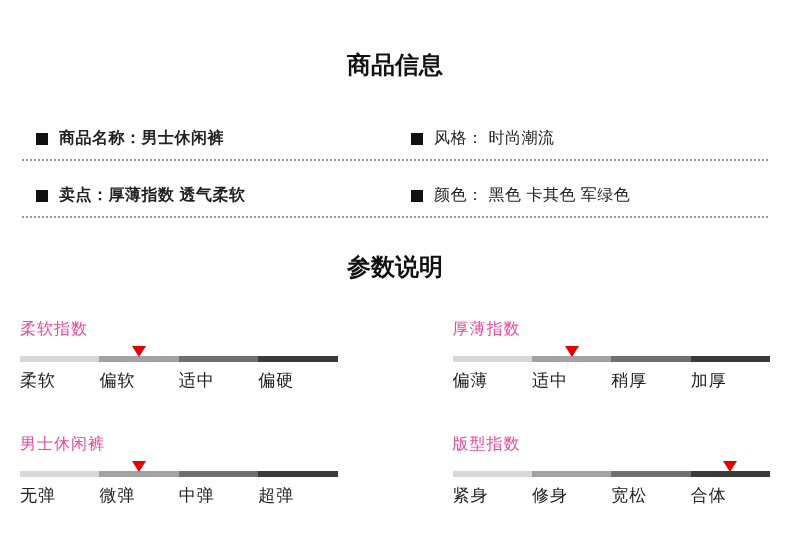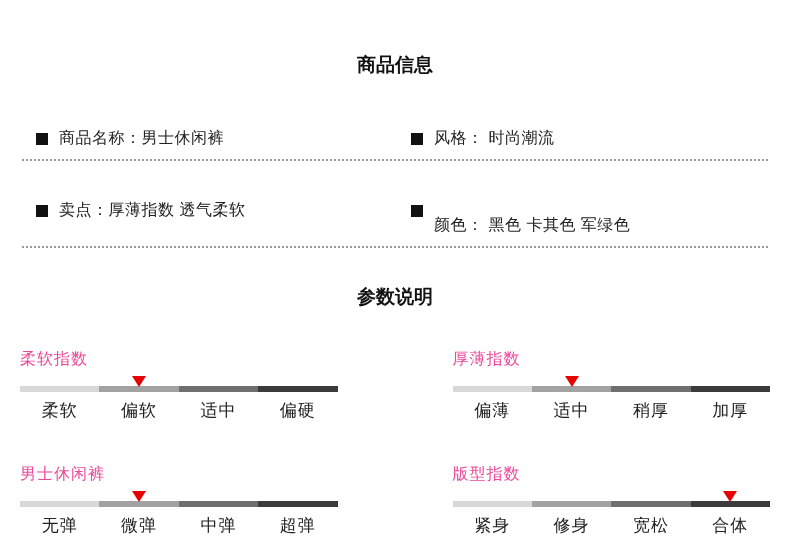--- a/index.html
+++ b/index.html
@@ -6,21 +6,21 @@
   html, body { background: #ffffff; }
   body {
     width: 790px;
     height: 537px;
     font-family: "Liberation Sans", "DejaVu Sans", sans-serif;
     color: #222;
     overflow: hidden;
   }
   .section-title {
     text-align: center;
-    font-size: 19px;
+    font-size: 24px;
     font-weight: bold;
     color: #111;
     line-height: 26px;
   }
   .title-product { margin-top: 52px; }
   .title-params  { margin-top: 36px; }
 
   .info-table { margin: 26px 22px 0; }
   .info-row {
     display: flex;
@@ -28,21 +28,21 @@
     border-bottom: 2px dotted #999;
   }
   .info-cell {
     flex: 1;
     display: flex;
     align-items: center;
     font-size: 16px;
     color: #222;
     letter-spacing: 0.5px;
   }
-  .info-cell.left  { padding-left: 14px; }
+  .info-cell.left  { padding-left: 14px; font-weight: bold; }
   .info-cell.right { padding-left: 18px; }
   .bullet {
     width: 12px;
     height: 12px;
     background: #111;
     margin-right: 11px;
     flex: none;
   }
 
   .sliders {
@@ -75,21 +75,21 @@
     border-top: 11px solid #e60000;
     transform: translateX(-50%);
   }
   .slider-levels {
     display: flex;
     margin-top: 8px;
     font-size: 17px;
     color: #222;
     line-height: 22px;
   }
-  .slider-level { flex: 1; text-align: center; letter-spacing: 1px; }
+  .slider-level { flex: 1; text-align: left; letter-spacing: 1px; }
 </style>
 </head>
 <body>
 
 <h1 class="section-title title-product">商品信息</h1>
 
 <div class="info-table">
     <div class="info-row">
       <div class="info-cell left">
         <div class="bullet"></div>
@@ -100,21 +100,21 @@
         <div style="display: inline;">风格： 时尚潮流</div>
       </div>
     </div>
     <div class="info-row">
       <div class="info-cell left">
         <div class="bullet"></div>
         <div style="display: inline;">卖点：厚薄指数 透气柔软</div>
       </div>
       <div class="info-cell right">
         <div class="bullet"></div>
-        <div style="display: inline; margin-top: 30px;">颜色： 黑色 卡其色 军绿色</div>
+        <div style="display: inline;">颜色： 黑色 卡其色 军绿色</div>
       </div>
     </div>
   </div>
 
 <h2 class="section-title title-params">参数说明</h2>
 
 <div class="sliders">
     <div class="slider">
       <div class="slider-name">柔软指数</div>
       <div class="slider-bar">

